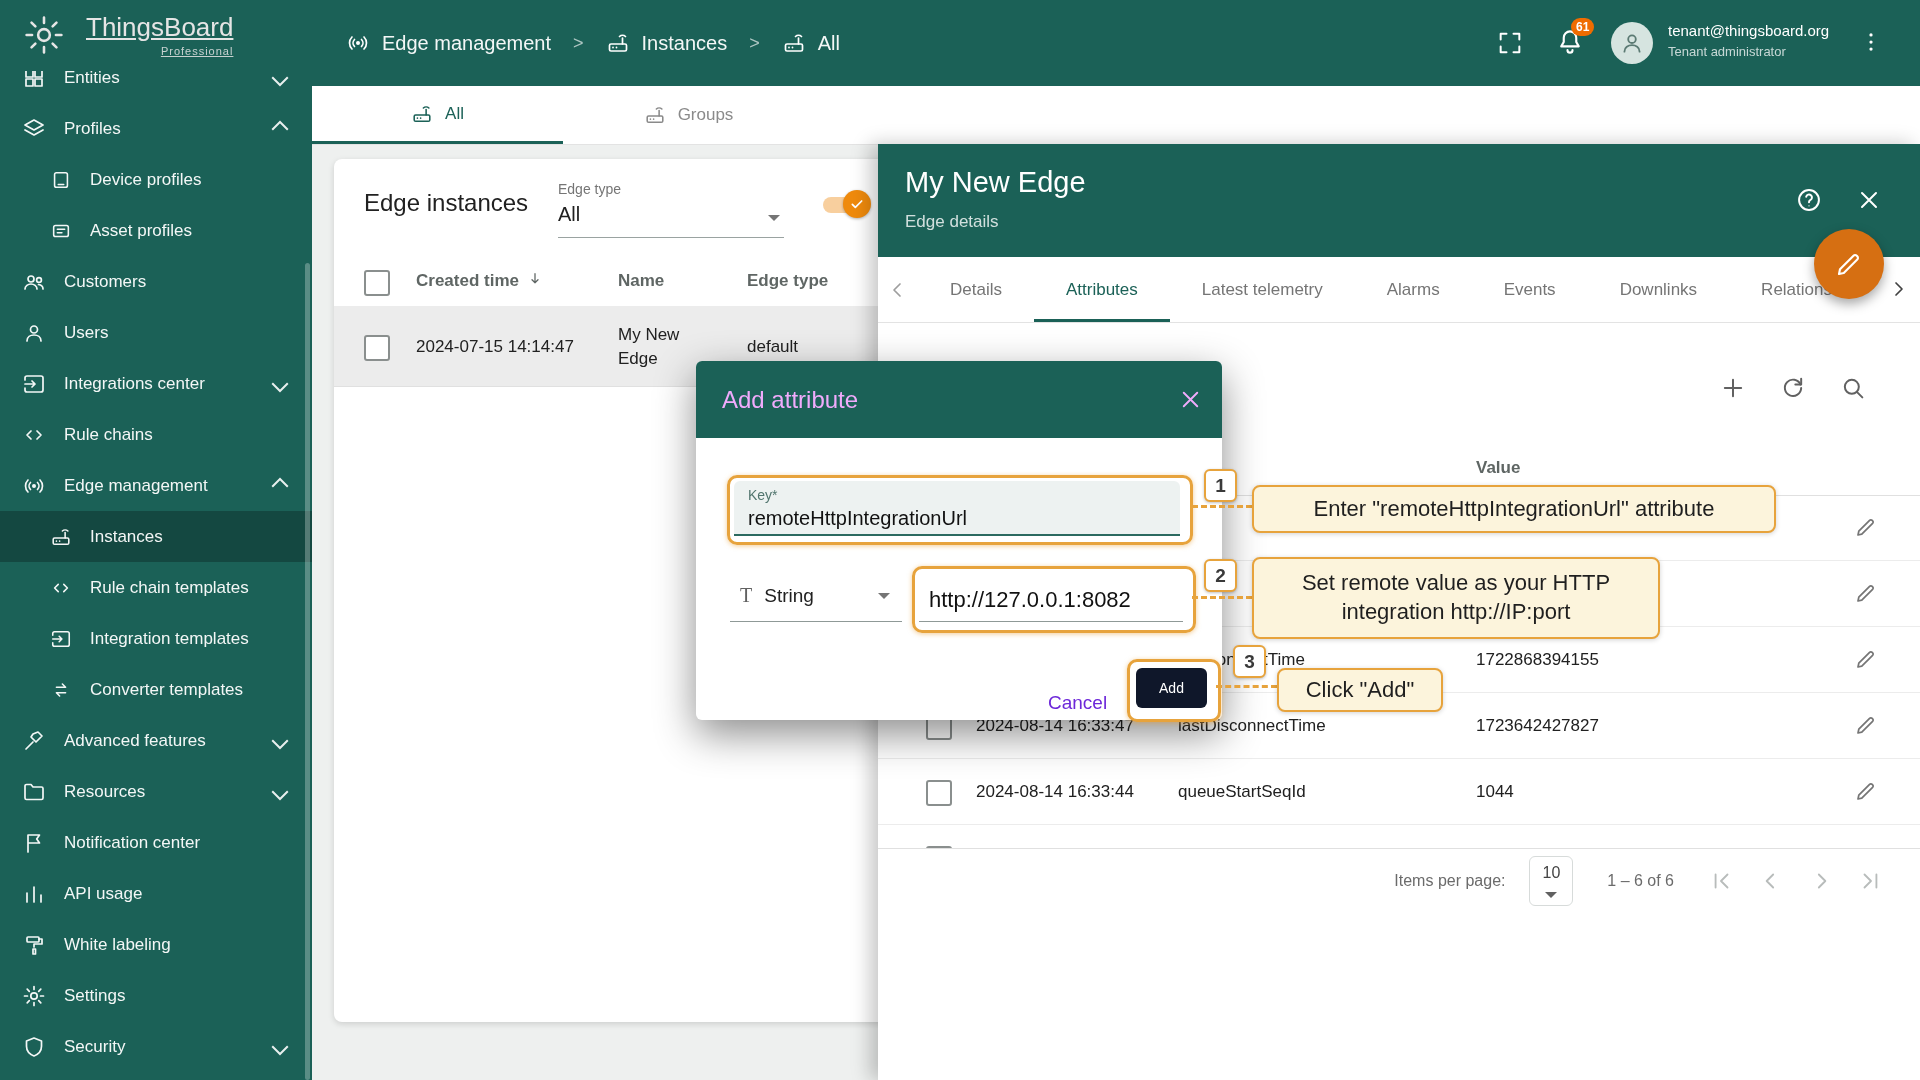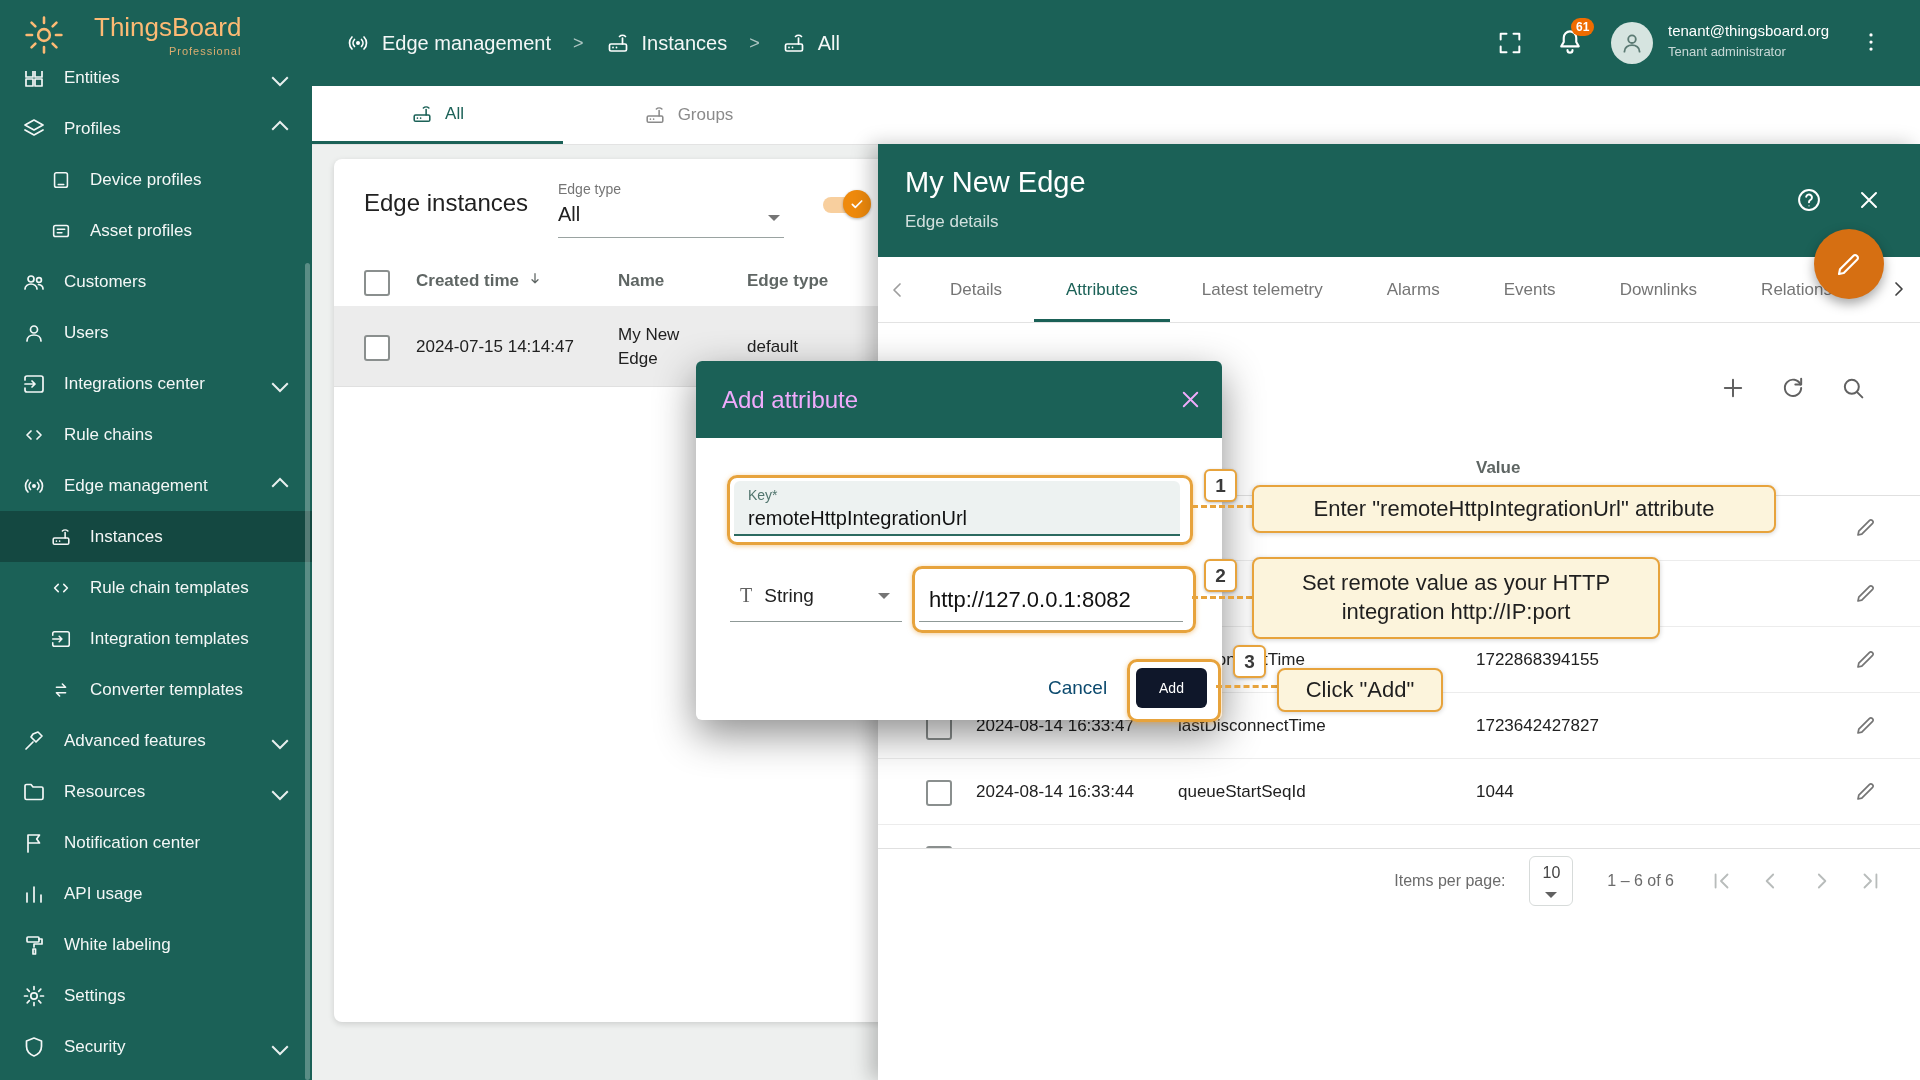--- a/index.html
+++ b/index.html
@@ -9,21 +9,21 @@
   svg.ic{stroke:currentColor;fill:none;stroke-width:1.7;stroke-linecap:round;stroke-linejoin:round;display:block;}
 
   
   .tb-header{left:312px;top:0;right:0;height:86px;background:#1b6157;display:flex;align-items:center;}
   .crumb{display:flex;align-items:center;gap:12px;color:rgba(255,255,255,.95);font-size:20px;}
   .crumb .sep{color:rgba(255,255,255,.65);font-size:18px;margin:0 10px;}
   .hicon{color:#fff;}
 
   
   .sidebar{left:0;top:0;width:312px;bottom:0;background:#1b6157;z-index:5;}
-  .logo{position:absolute;left:22px;top:12px;display:flex;align-items:center;gap:28px;color:#fdba74;}
+  .logo{position:absolute;left:22px;top:12px;display:flex;align-items:center;gap:20px;color:#e5e5e5;text-decoration:underline;}
   .menu{position:absolute;left:0;right:0;top:71px;bottom:0;overflow:hidden;}
   .si{height:51px;display:flex;align-items:center;gap:18px;padding-left:22px;color:rgba(255,255,255,.95);
       font-size:17px;cursor:pointer;}
   .si.sub{padding-left:50px;}
   .si.sel{background:rgba(0,0,0,.25);}
   .si .chev{width:10px;height:10px;border-right:2px solid rgba(255,255,255,.9);border-bottom:2px solid rgba(255,255,255,.9);
             margin-left:auto;margin-right:26px;}
   .chev.down{transform:rotate(45deg);}
   .chev.up{transform:rotate(-135deg);}
   .sb-scroll{position:absolute;right:2px;top:263px;bottom:0;width:5px;background:rgba(255,255,255,.28);border-radius:3px;}
@@ -65,21 +65,21 @@
   .fab{left:1814px;top:229px;width:70px;height:70px;border-radius:50%;background:#d66f12;z-index:25;
        display:flex;align-items:center;justify-content:center;color:#fff;box-shadow:0 5px 12px rgba(0,0,0,.35);}
 
   
   .dlg{left:696px;top:361px;width:526px;height:359px;z-index:30;border-radius:6px;box-shadow:0 14px 40px rgba(0,0,0,.45);background:#fff;}
   .dlg-head{position:absolute;left:0;right:0;top:0;height:77px;background:#1b6157;border-radius:6px 6px 0 0;color:#f0abfc;
             display:flex;align-items:center;padding:0 26px;}
   .ring{position:absolute;border:3px solid #e7a33c;border-radius:10px;box-shadow:0 1px 5px rgba(231,163,60,.55);z-index:2;}
   .ffield{position:absolute;background:#edf2f1;border-bottom:2px solid #2b6a60;border-radius:6px 6px 0 0;}
   .uline{border-bottom:1px solid #8f9997;}
-  .tealtxt{color:#0c4a6e;}
+  .tealtxt{color:#6d28d9;margin-top:15px;}
 
   
   .dash{position:absolute;height:0;border-top:3px dashed #e7a33c;z-index:39;}
   .badge{position:absolute;width:29px;height:29px;background:#fff;border:2px solid #e7a33c;border-radius:6px;z-index:41;
          display:flex;align-items:center;justify-content:center;font-size:19px;font-weight:700;color:#3a3a3a;
          box-shadow:0 1px 3px rgba(0,0,0,.25);}
   .callout{position:absolute;background:#fcf4dc;border:2px solid #e7a33c;border-radius:8px;z-index:40;
            display:flex;flex-direction:column;align-items:center;justify-content:center;font-size:22px;color:#1f1f1f;
            box-shadow:0 1px 5px rgba(0,0,0,.18);line-height:1.3;}
 </style>

